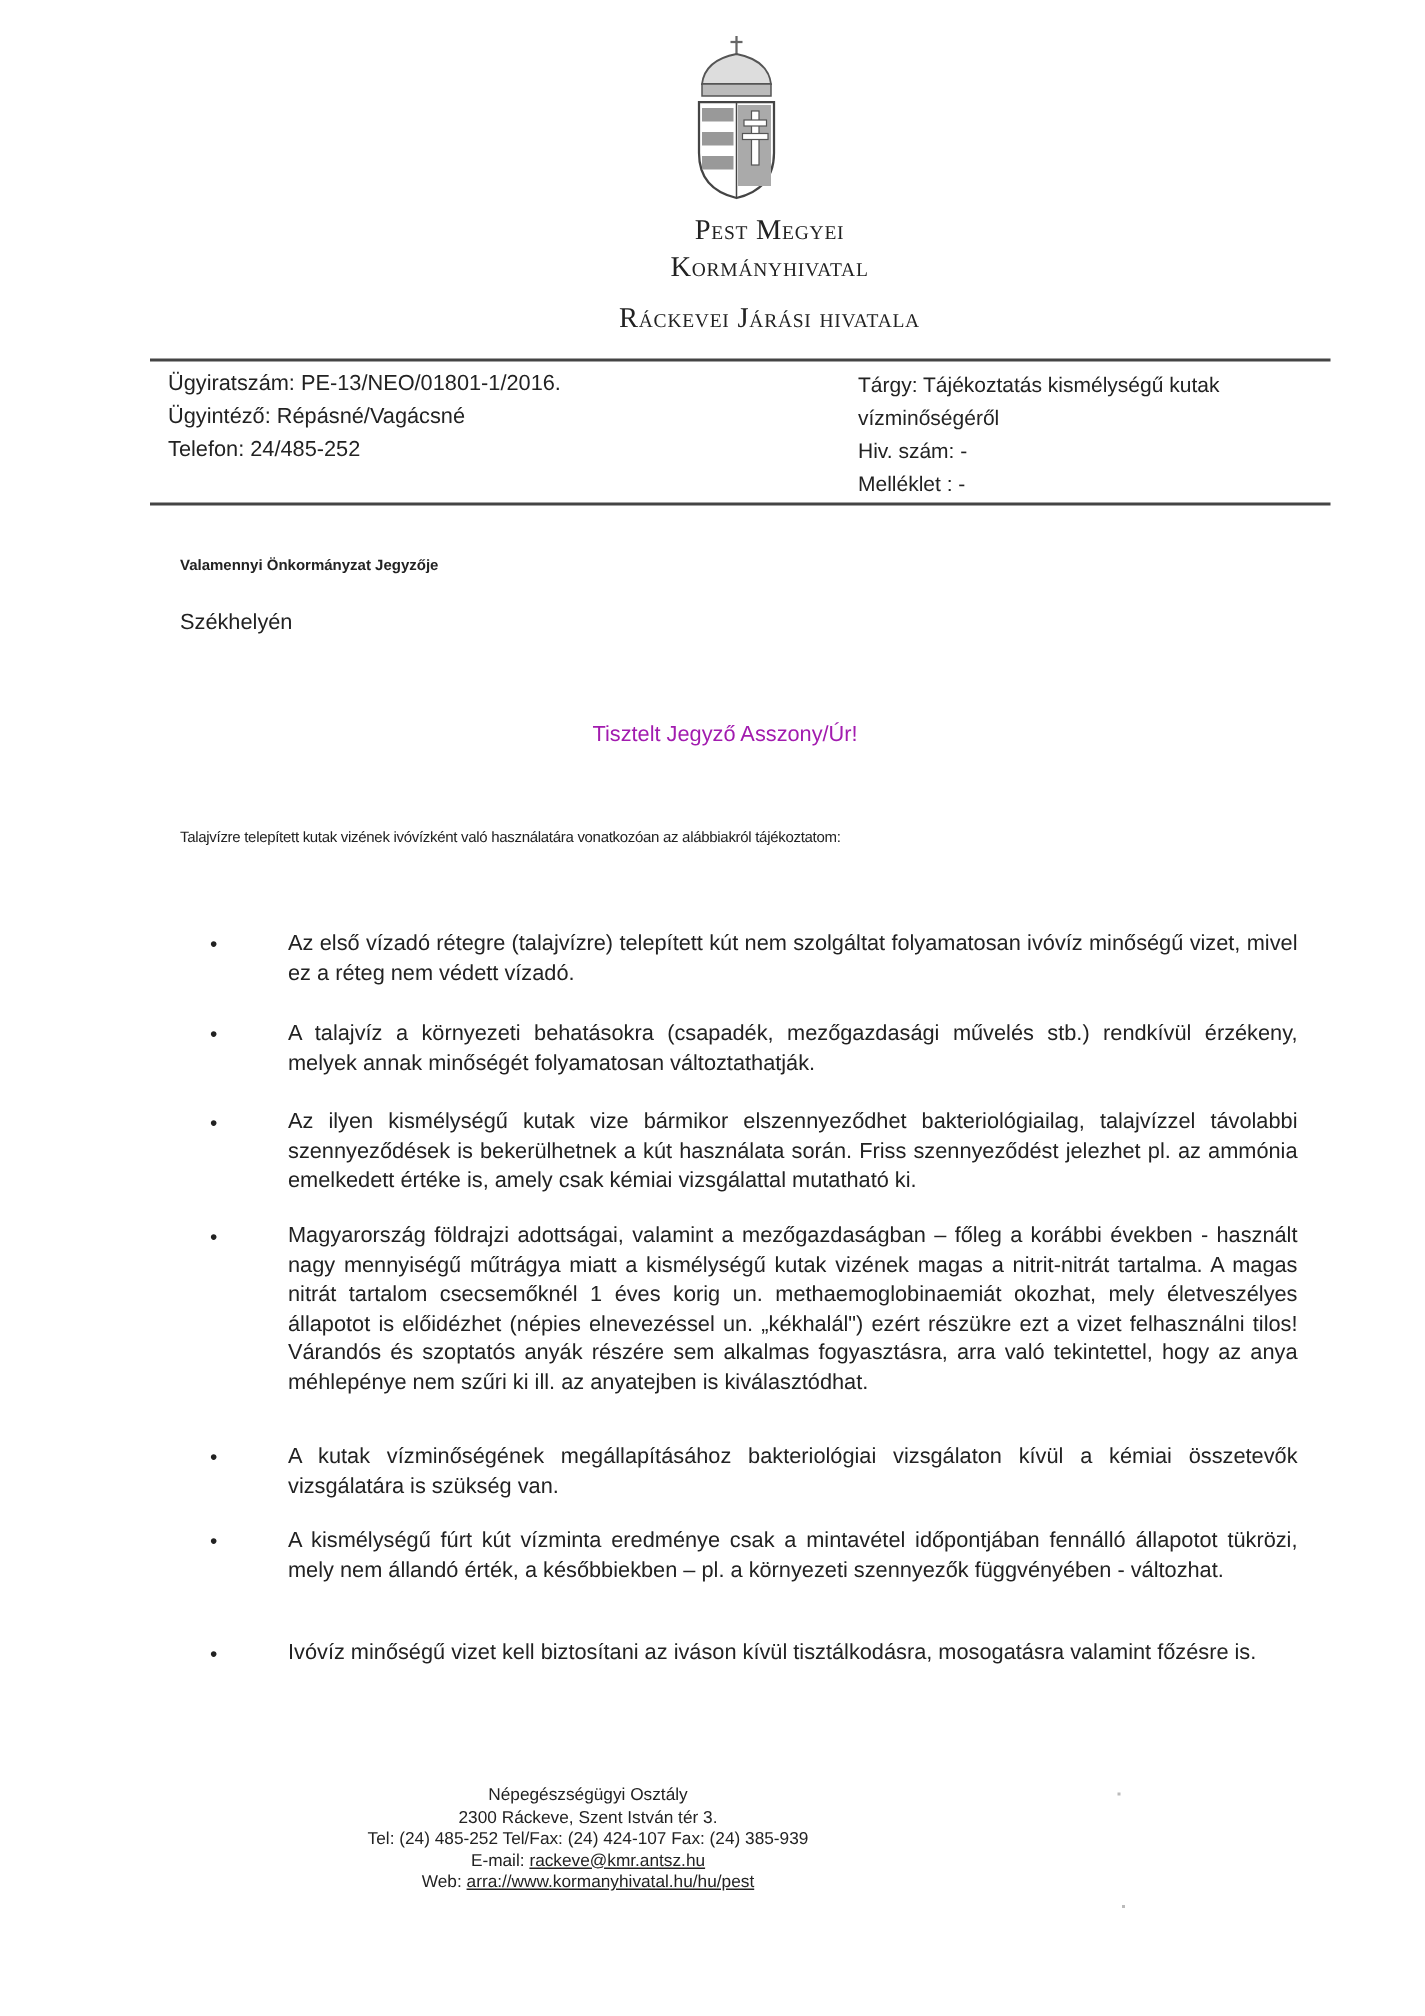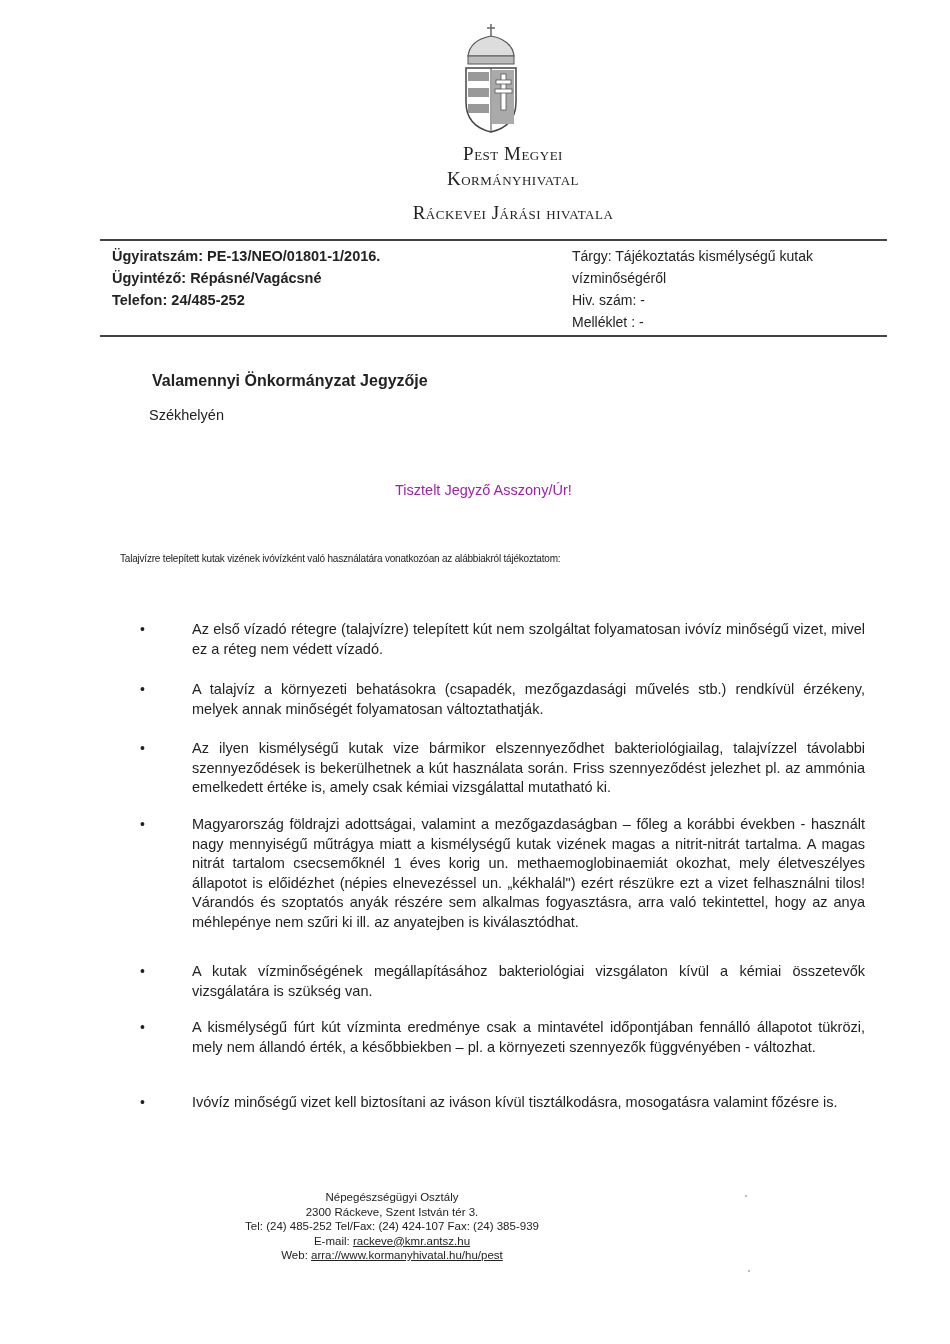--- a/index.html
+++ b/index.html
@@ -5,24 +5,24 @@
     html, body { margin: 0; padding: 0; background: #ffffff; }
     body { width: 950px; height: 1344px; position: relative; overflow: hidden; color: #1a1a1a; font-family: "Liberation Sans", sans-serif; }
     .crest { position: absolute; left: 462px; top: 22px; width: 58px; height: 112px; }
     .org { position: absolute; left: 0; width: 950px; text-align: center; font-family: "Liberation Serif", serif; color: #222; font-variant: small-caps; letter-spacing: 0.5px; }
     .org1 { top: 143px; font-size: 19px; padding-left: 38px; }
     .org2 { top: 168px; font-size: 19px; padding-left: 38px; }
     .org3 { top: 202px; font-size: 19px; padding-left: 38px; }
     .hr { position: absolute; left: 100px; width: 787px; border-top: 2px solid #444; }
     .hr1 { top: 239px; }
     .hr2 { top: 335px; }
-    .meta-left { position: absolute; left: 112px; top: 245px; font-size: 14.5px; line-height: 22px; color: #222; font-weight: bold; }
+    .meta-left { position: absolute; left: 112px; top: 245px; font-size: 14.5px; line-height: 22px; color: #222; }
     .meta-right { position: absolute; left: 572px; top: 245px; font-size: 14px; line-height: 22px; color: #222; }
-    .addressee { position: absolute; left: 120px; top: 372px; font-size: 16px; font-weight: bold; color: #222; margin-left: 32px; }
-    .seat { position: absolute; left: 120px; top: 407px; font-size: 14.5px; color: #222; margin-left: 29px; }
+    .addressee { position: absolute; left: 120px; top: 372px; font-size: 10px; font-weight: bold; color: #222; }
+    .seat { position: absolute; left: 120px; top: 407px; font-size: 14.5px; color: #222; }
     .salutation { position: absolute; left: 395px; top: 482px; font-size: 14.5px; color: #a21caf; }
     .intro { position: absolute; left: 120px; top: 553px; font-size: 10px; color: #222; letter-spacing: -0.2px; }
     .bullets { position: absolute; left: 0; top: 0; }
     .bullet { position: absolute; left: 140px; width: 725px; font-size: 14.5px; line-height: 19.5px; color: #222; }
     .bullet .dot { position: absolute; left: 0; top: 0; width: 20px; font-size: 14px; }
     .bullet .txt { margin-left: 52px; text-align: justify; text-align-last: left; }
     .u { }
     .footer { position: absolute; left: 0; width: 754px; top: 1190px; text-align: center; font-size: 11.5px; line-height: 14.5px; color: #222; padding-left: 30px; box-sizing: border-box; }
     .footer a { color: #222; text-decoration: underline; }
     .speck { position: absolute; width: 2px; height: 2px; background: #bbb; }

